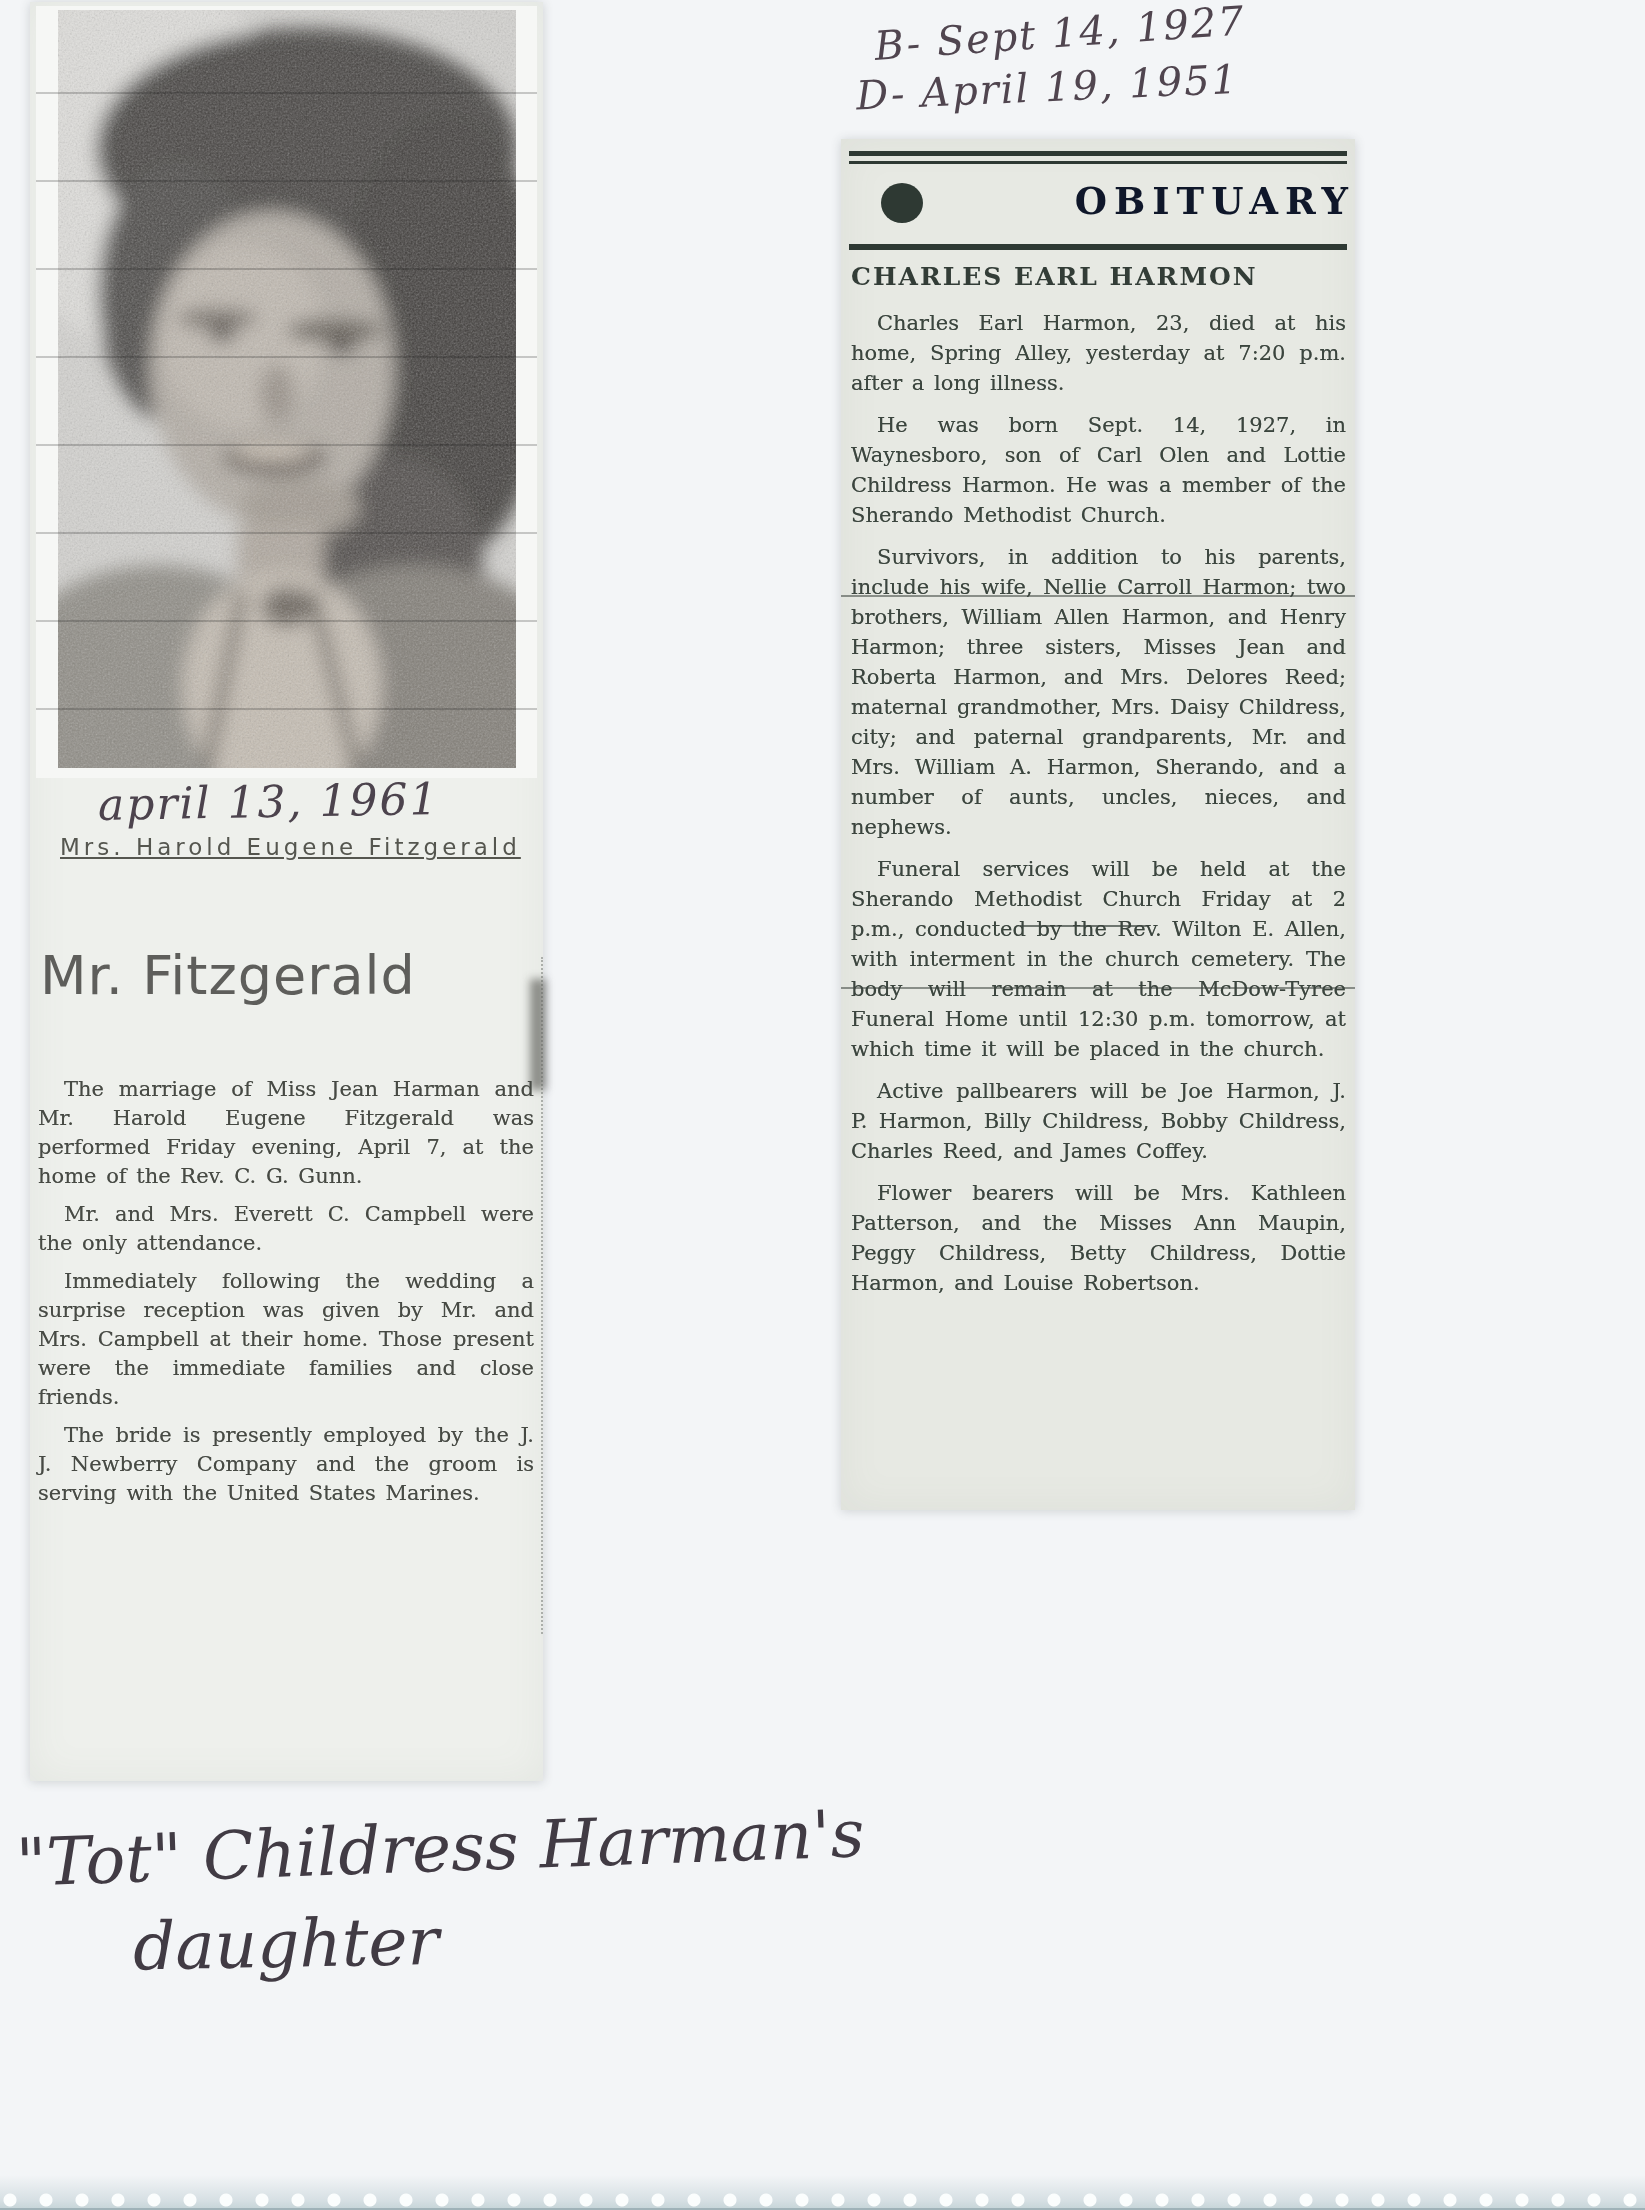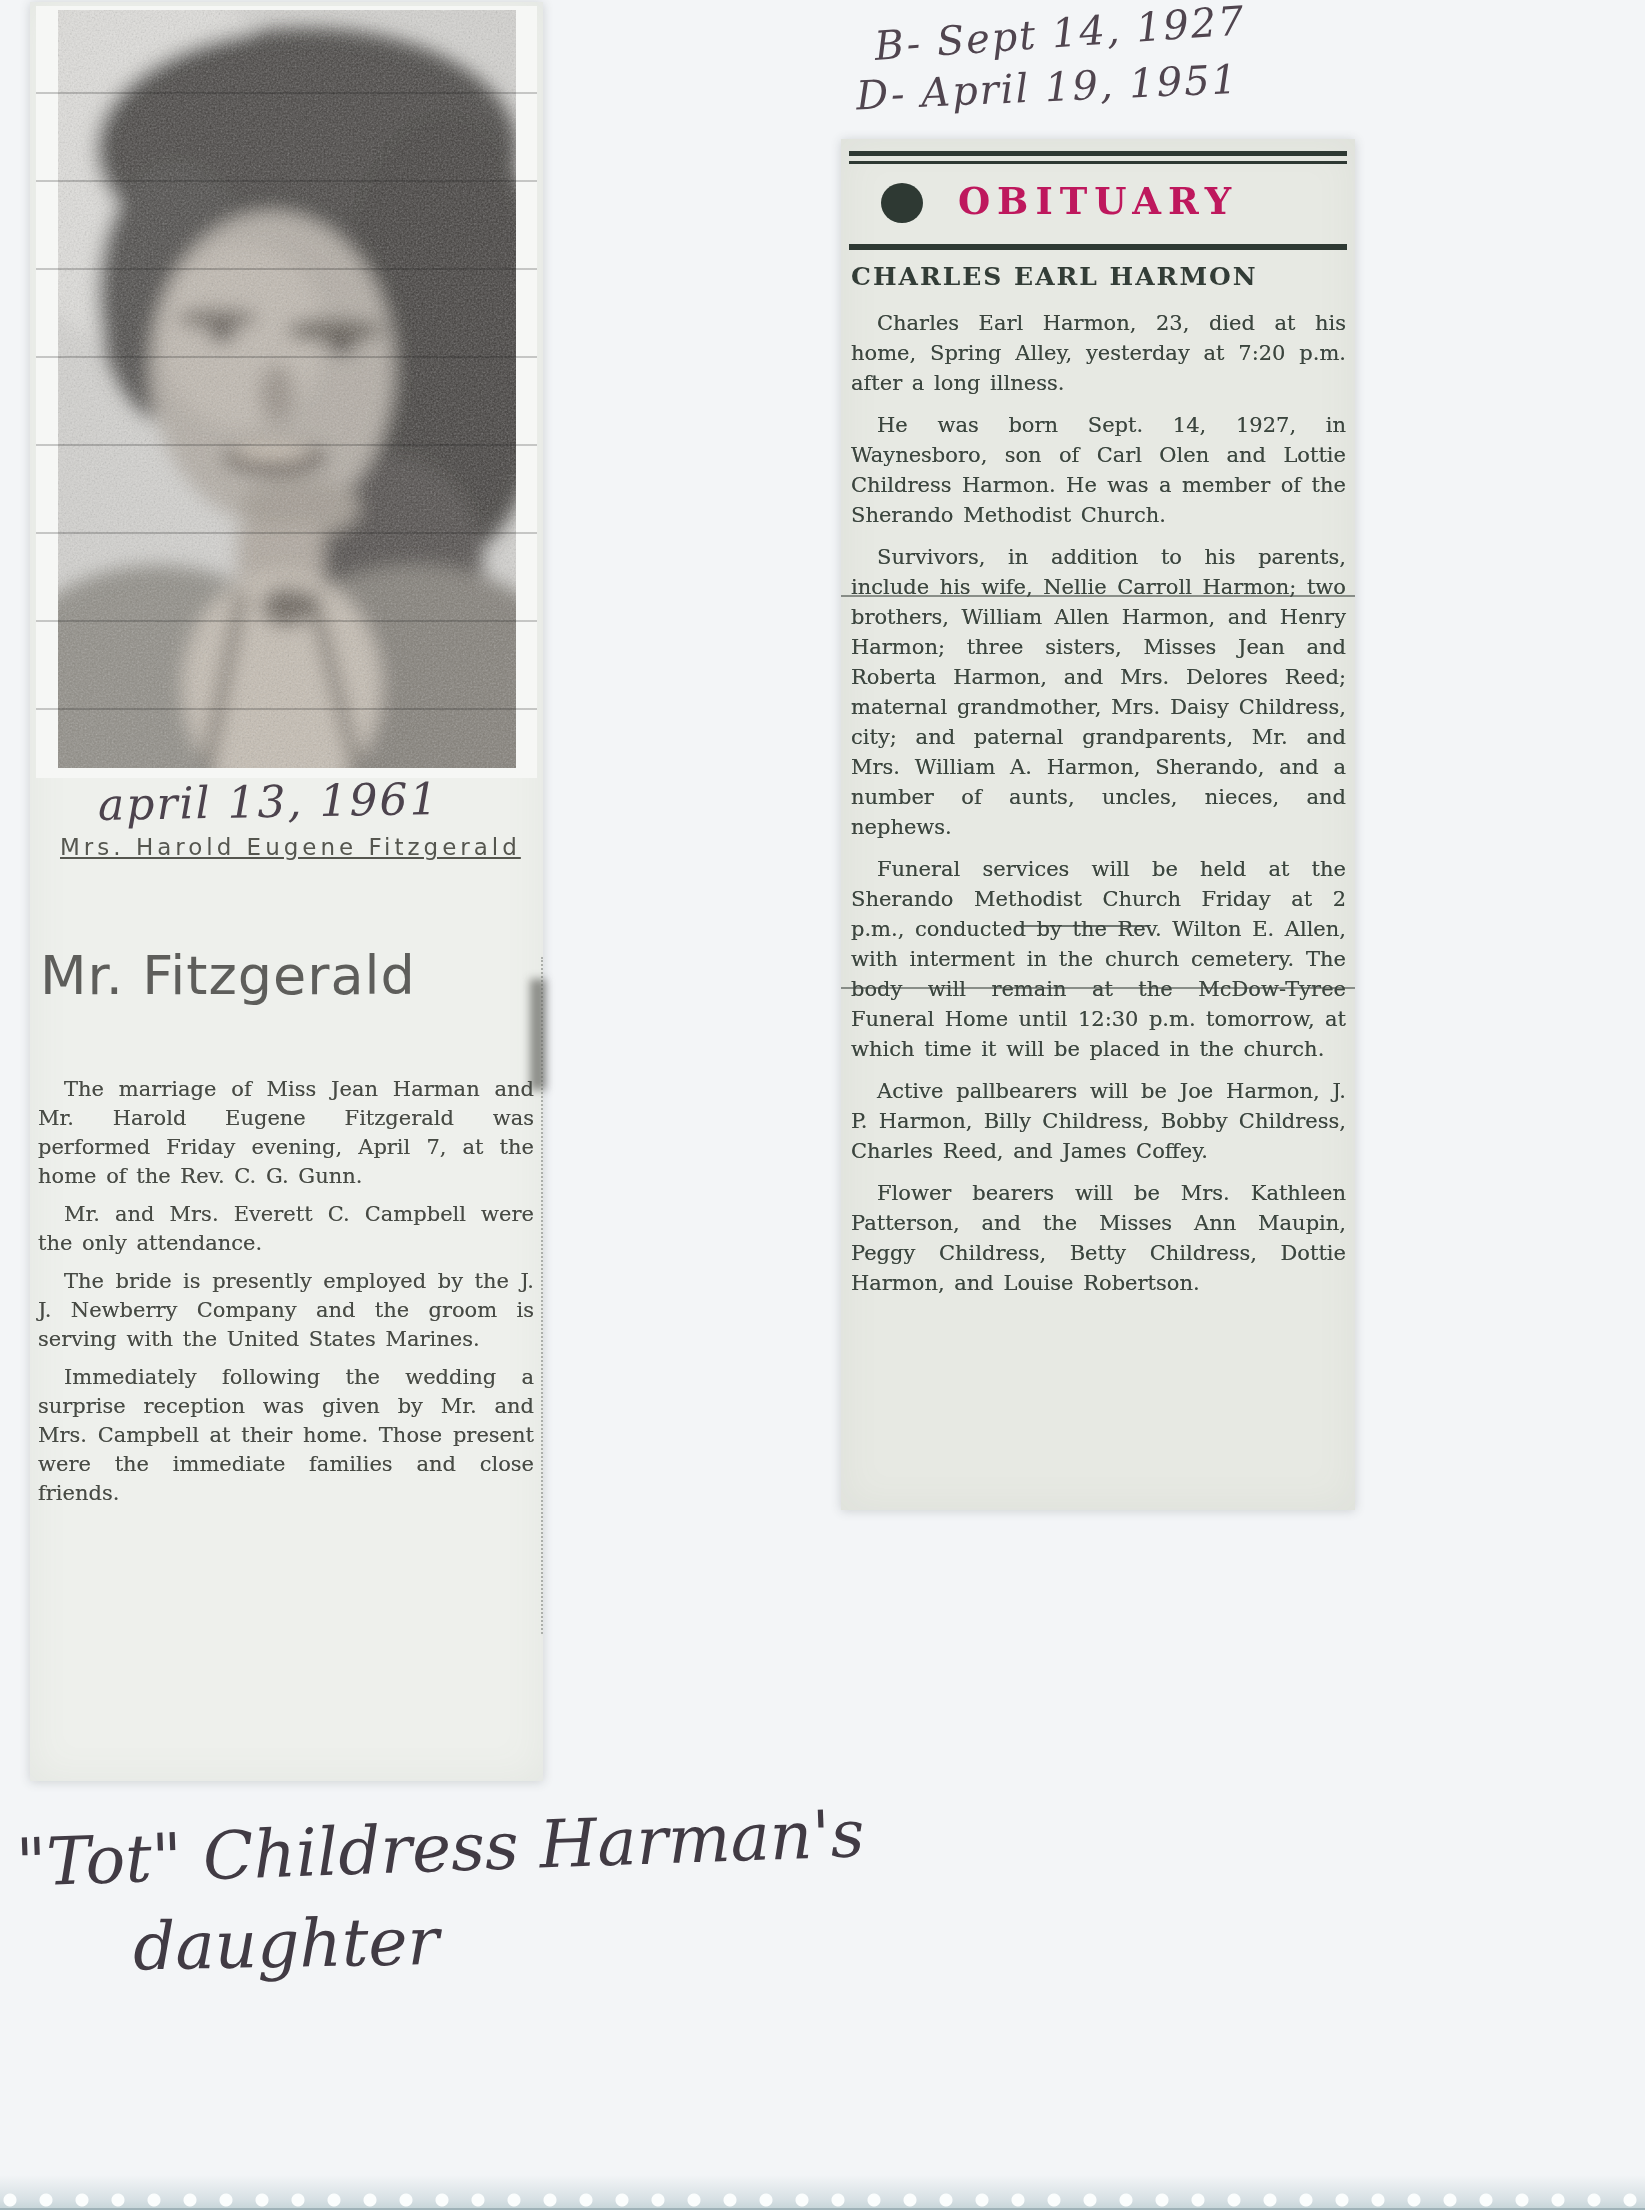--- a/index.html
+++ b/index.html
@@ -51,23 +51,23 @@
   .wedding-body p{margin:0 0 9px;text-indent:26px;}
   
   .obituary-clipping{left:841px;top:139px;width:514px;height:1371px;background:#e7e9e3;}
   .obit-rule{position:absolute;left:8px;right:8px;background:#2e3933;}
   .r1{top:12px;height:5px;}
   .r2{top:22px;height:3px;}
   .r3{top:105px;height:6px;}
   .obit-header{position:absolute;left:0;top:34px;width:100%;height:64px;}
   .bullet{position:absolute;left:40px;top:10px;width:42px;height:40px;border-radius:50%;background:#2e3933;}
   .obit-title{
-    position:absolute;left:0;top:6px;width:100%;text-align:center;
+    position:absolute;left:0;top:6px;width:100%;text-align:right;
     font-family:"DejaVu Serif",serif;font-weight:bold;font-size:37px;
-    letter-spacing:7px;color:#be185d;
+    letter-spacing:7px;color:#0f172a;
   }
   .obit-name{
     position:absolute;left:10px;top:123px;width:495px;
     font-family:"DejaVu Serif",serif;font-weight:bold;font-size:25px;
     letter-spacing:2px;color:#333d37;white-space:nowrap;
   }
   .obit-body{
     position:absolute;left:10px;top:157px;width:495px;
     font-size:21px;line-height:30px;text-align:justify;color:#3b453e;
     word-spacing:3px;text-shadow:0 0 0.6px rgba(55,65,58,.6);
@@ -148,22 +148,22 @@
     <div class="photo-caption">Mrs. Harold Eugene Fitzgerald</div>
 
     <h1 class="headline">
       <br>
       <span>Mr. Fitzgerald</span><br>
     </h1>
 
     <div class="wedding-body">
       <p>The marriage of Miss Jean Harman and Mr. Harold Eugene Fitzgerald was performed Friday evening, April 7, at the home of the Rev. C. G. Gunn.</p>
       <p>Mr. and Mrs. Everett C. Campbell were the only attendance.</p>
+      <p>Immediately following the wedding a surprise reception was given by Mr. and Mrs. Campbell at their home. Those present were the immediate families and close friends.</p>
       <p>The bride is presently employed by the J. J. Newberry Company and the groom is serving with the United States Marines.</p>
-      <p>Immediately following the wedding a surprise reception was given by Mr. and Mrs. Campbell at their home. Those present were the immediate families and close friends.</p>
     </div>
   </div>
 
   <div class="clipping obituary-clipping">
     <div class="obit-rule r1"></div>
     <div class="obit-rule r2"></div>
     <div class="obit-header">
       <span class="bullet"></span>
       <span class="obit-title">OBITUARY</span>
     </div>

